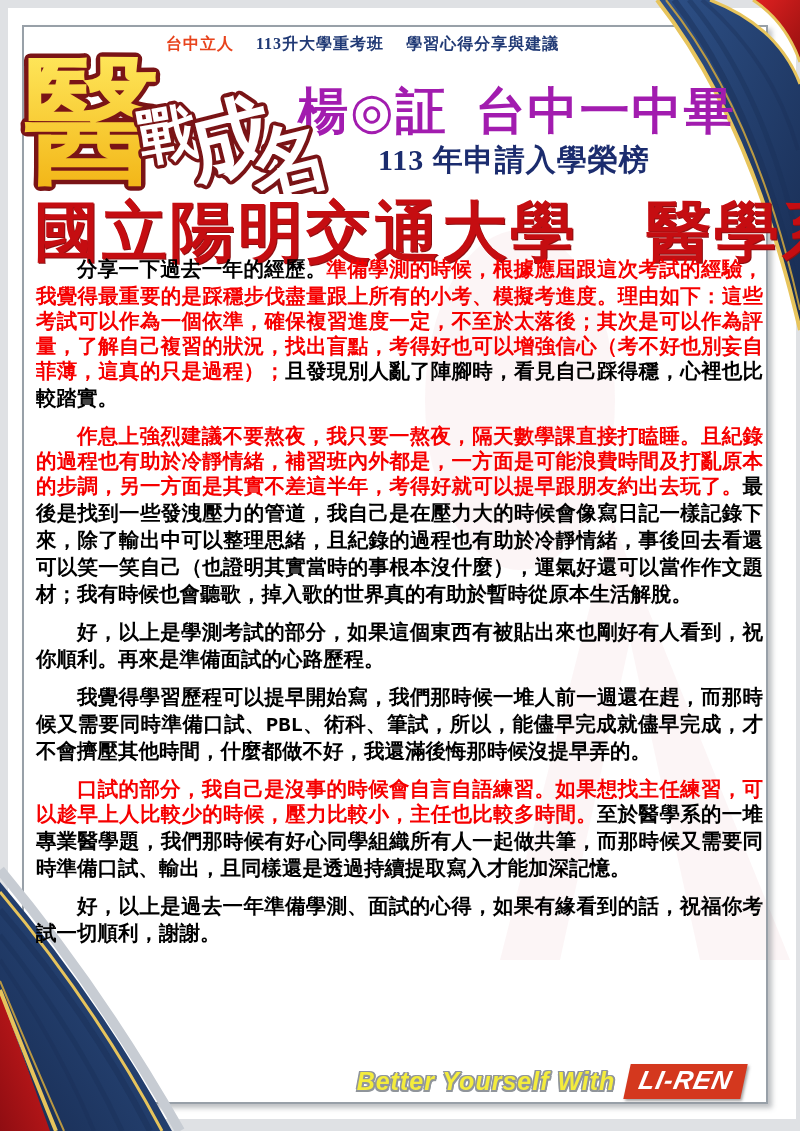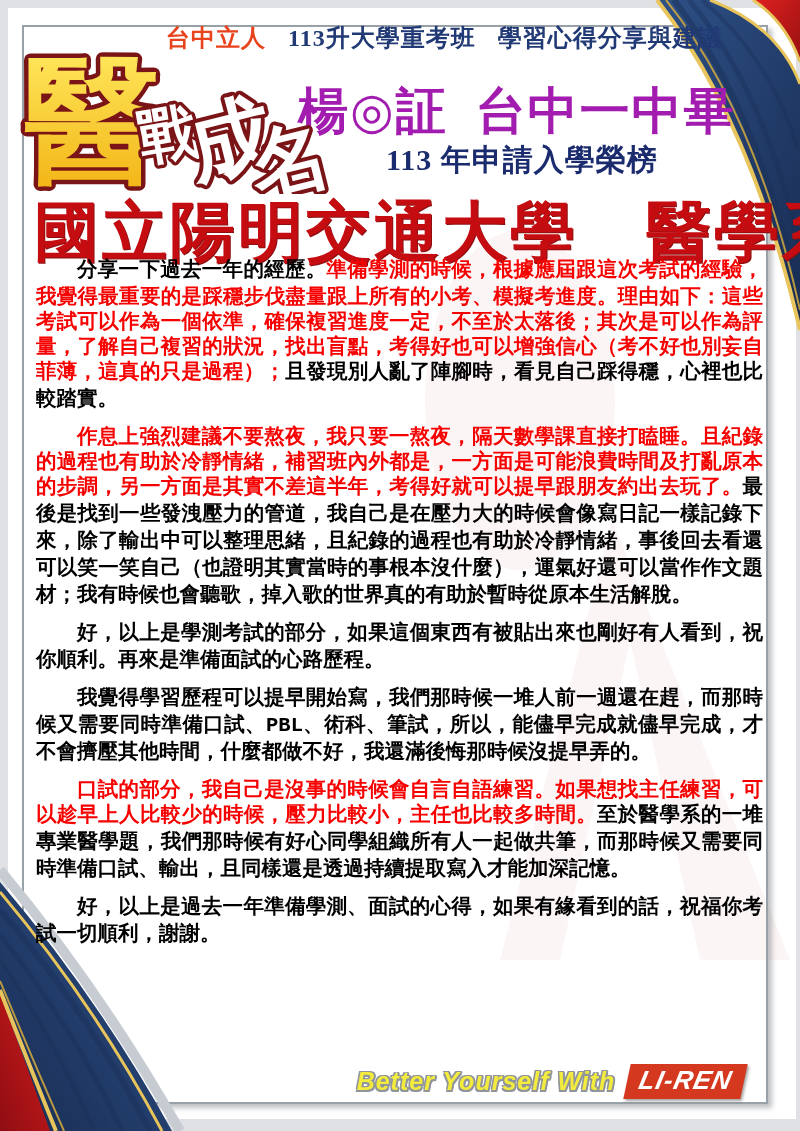--- a/index.html
+++ b/index.html
@@ -17,40 +17,40 @@
     border:2px solid #98a0a8;
     box-shadow:4px 4px 5px rgba(110,115,122,.45);
     z-index:2;background:transparent;
   }
   .watermark{position:absolute;left:0;top:0;z-index:1;}
   .ribbon{position:absolute;z-index:4;}
   .ribbon.tr{right:0;top:0;}
   .ribbon.bl{left:0;top:840px;}
   
   .header-line{
-    position:absolute;left:166px;top:22px;z-index:5;
+    position:absolute;left:166px;top:34px;z-index:5;
     font-family:"Liberation Serif","DejaVu Serif",serif;
-    font-weight:bold;font-size:24px;letter-spacing:1px;white-space:nowrap;
+    font-weight:bold;font-size:16px;letter-spacing:1px;white-space:nowrap;
   }
   .header-line .school{color:#e8431c;margin-right:22px;}
   .header-line .cls{color:#213a75;margin-right:22px;}
   .header-line .sub{color:#213a75;}
   
   .logo-svg{position:absolute;left:16px;top:24px;z-index:6;}
   
   .name-line{
     position:absolute;left:298px;top:78px;z-index:5;white-space:nowrap;
     font-family:"Liberation Serif","DejaVu Serif",serif;
     font-weight:bold;font-size:50px;color:#a21caf;letter-spacing:2px;
   }
   .name-line .gap{display:inline-block;width:28px;}
   .year-line{
     position:absolute;left:378px;top:140px;z-index:5;white-space:nowrap;
     font-family:"Liberation Serif","DejaVu Serif",serif;
-    font-weight:bold;font-size:30px;color:#1b2c6e;letter-spacing:1px;margin-left:8px;
+    font-weight:bold;font-size:30px;color:#1b2c6e;letter-spacing:1px;
   }
   .admission{
     position:absolute;left:34px;top:188px;width:732px;z-index:5;white-space:nowrap;
     font-family:"Liberation Serif","DejaVu Serif",serif;
     font-weight:bold;font-size:65px;color:#c50d11;letter-spacing:3px;
     text-shadow:1px 1px 0 #8c1012;
   }
   
   .body-text{
     position:absolute;left:36px;top:256px;width:727px;z-index:5;

